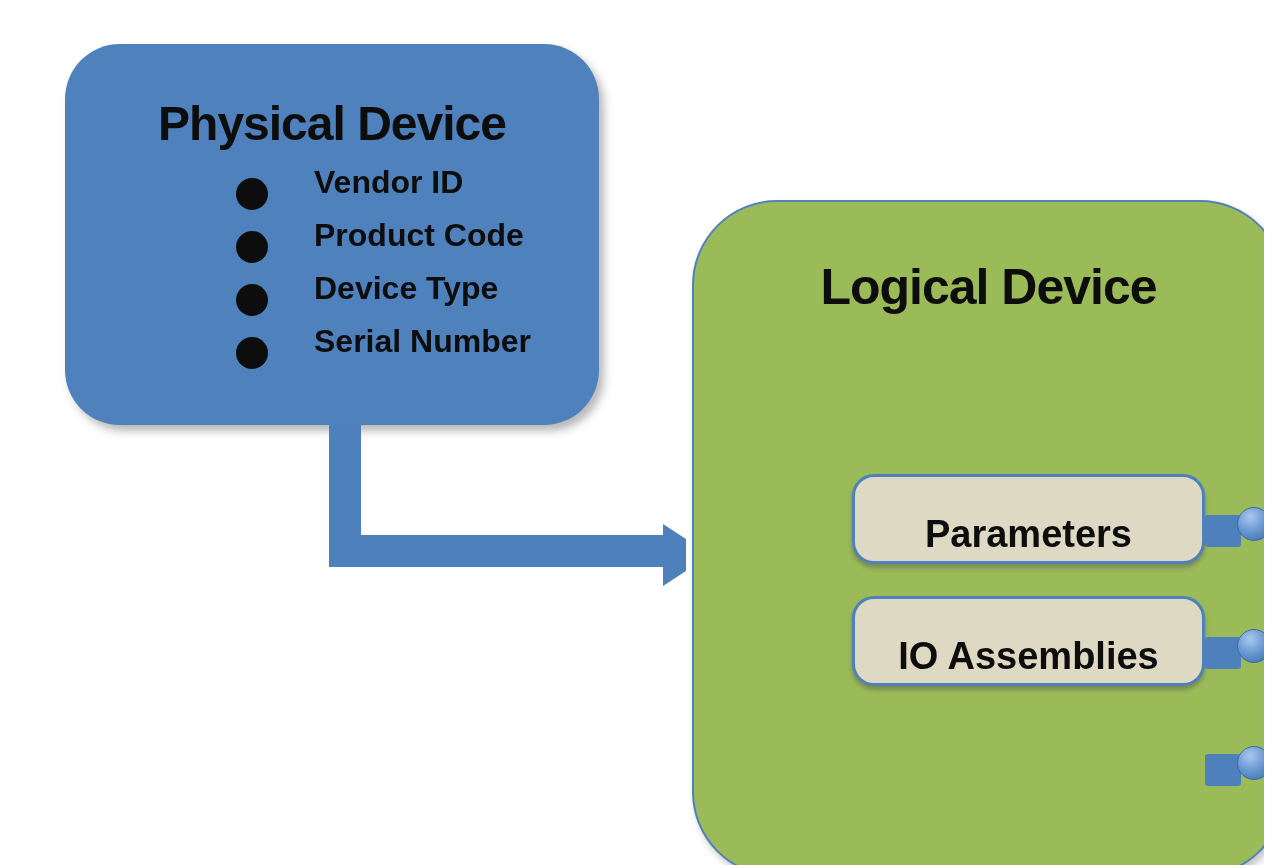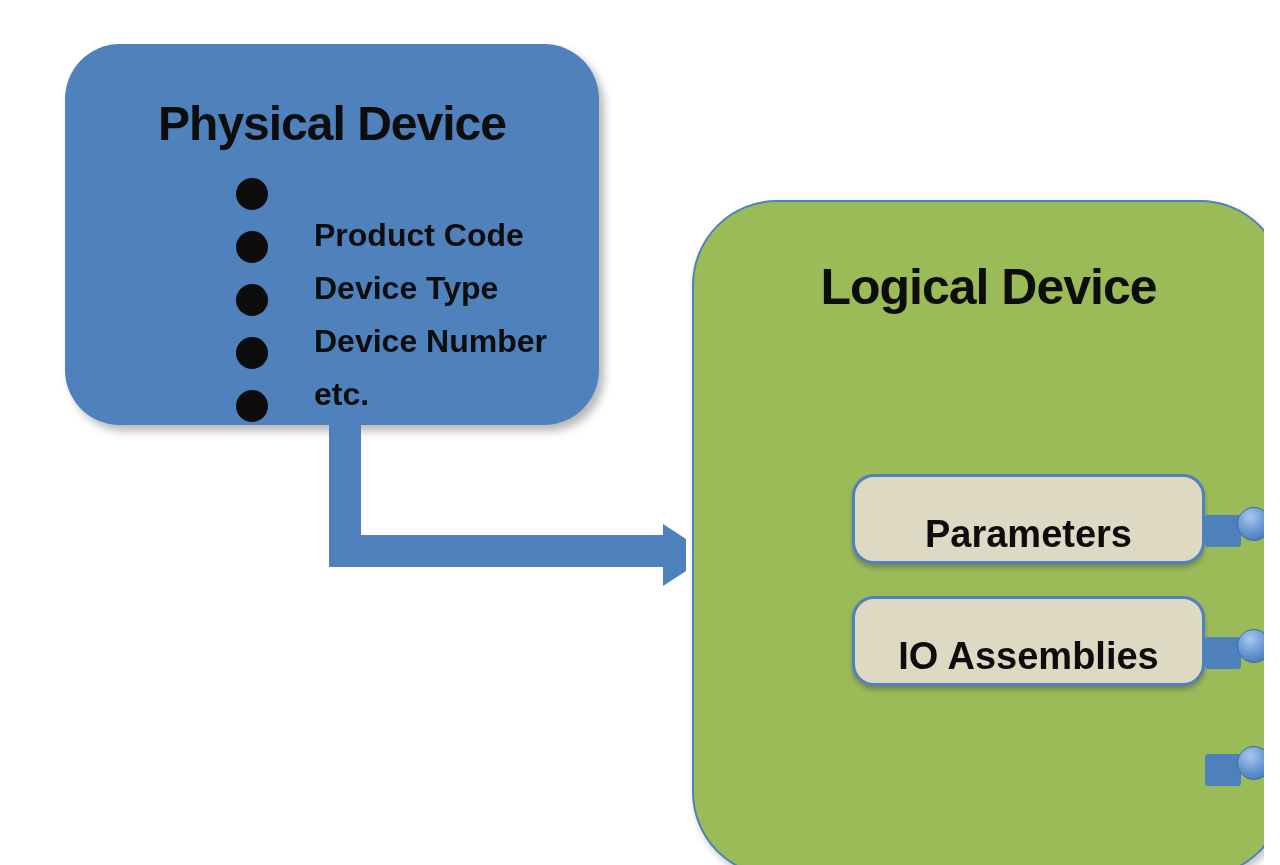--- a/index.html
+++ b/index.html
@@ -150,36 +150,33 @@
 </head>
 <body>
 
 <div class="canvas">
 
   <div class="physical-box">
     <div class="physical-title">Physical Device</div>
     <ul class="attr-list">
       <li>
         <span class="bullet-dot"></span>
+        <span class="attr-label">Vendor ID</span>
       </li>
       <li>
         <span class="bullet-dot"></span>
         <span class="attr-label">Product Code</span>
       </li>
       <li>
         <span class="bullet-dot"></span>
         <span class="attr-label">Device Type</span>
       </li>
       <li>
         <span class="bullet-dot"></span>
-        <span class="attr-label">Device Number</span>
-      </li>
-      <li>
-        <span class="bullet-dot"></span>
-        <span class="attr-label">etc.</span>
+        <span class="attr-label">Serial Number</span>
       </li>
     </ul>
   </div>
 
   <div>
     <div class="conn-v"></div>
     <div class="conn-h"></div>
     <div class="conn-head"></div>
   </div>
 

